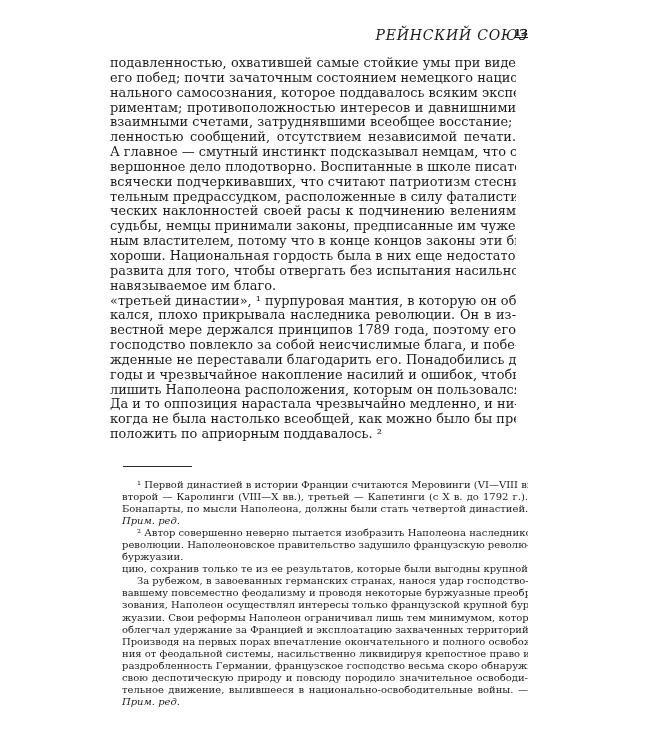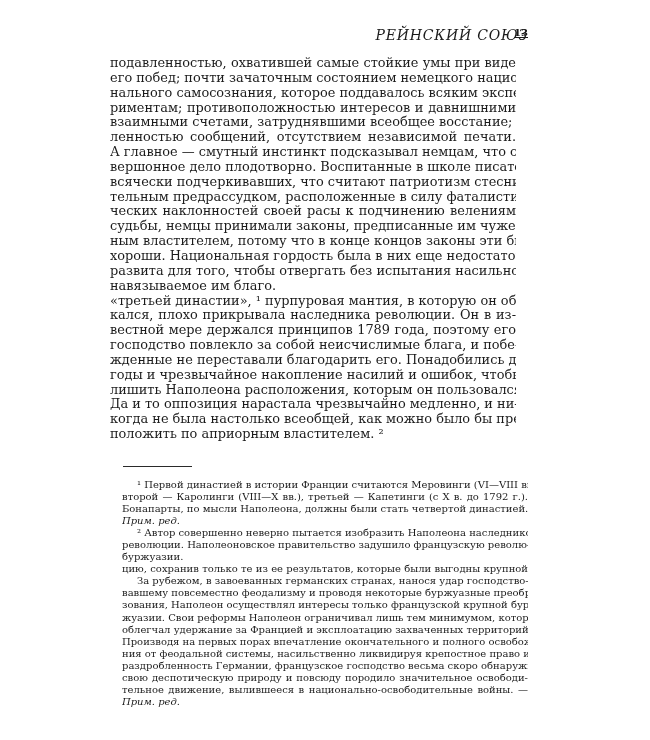--- a/index.html
+++ b/index.html
@@ -80,21 +80,21 @@
       <div class="line pl">навязываемое им благо.</div>
       <div class="line">«третьей династии», ¹ пурпуровая мантия, в которую он обле-</div>
       <div class="line">кался, плохо прикрывала наследника революции. Он в из-</div>
       <div class="line">вестной мере держался принципов 1789 года, поэтому его</div>
       <div class="line">господство повлекло за собой неисчислимые блага, и побе-</div>
       <div class="line">жденные не переставали благодарить его. Понадобились долгие</div>
       <div class="line">годы и чрезвычайное накопление насилий и ошибок, чтобы</div>
       <div class="line">лишить Наполеона расположения, которым он пользовался.</div>
       <div class="line">Да и то оппозиция нарастала чрезвычайно медленно, и ни-</div>
       <div class="line">когда не была настолько всеобщей, как можно было бы пред-</div>
-      <div class="line pl">положить по априорным властителем. ²</div>
+      <div class="line pl">положить по априорным поддавалось. ²</div>
     </div>
 
   <div class="footnote-separator"></div>
 
   <div class="footnotes">
       <div class="line ind">¹ Первой династией в истории Франции считаются Меровинги (VI—VIII вв.),</div>
       <div class="line">второй — Каролинги (VIII—X вв.), третьей — Капетинги (с X в. до 1792 г.).</div>
       <div class="line">Бонапарты, по мысли Наполеона, должны были стать четвертой династией. —</div>
       <div class="line pl it">Прим. ред.</div>
       <div class="line ind">² Автор совершенно неверно пытается изобразить Наполеона наследником</div>

